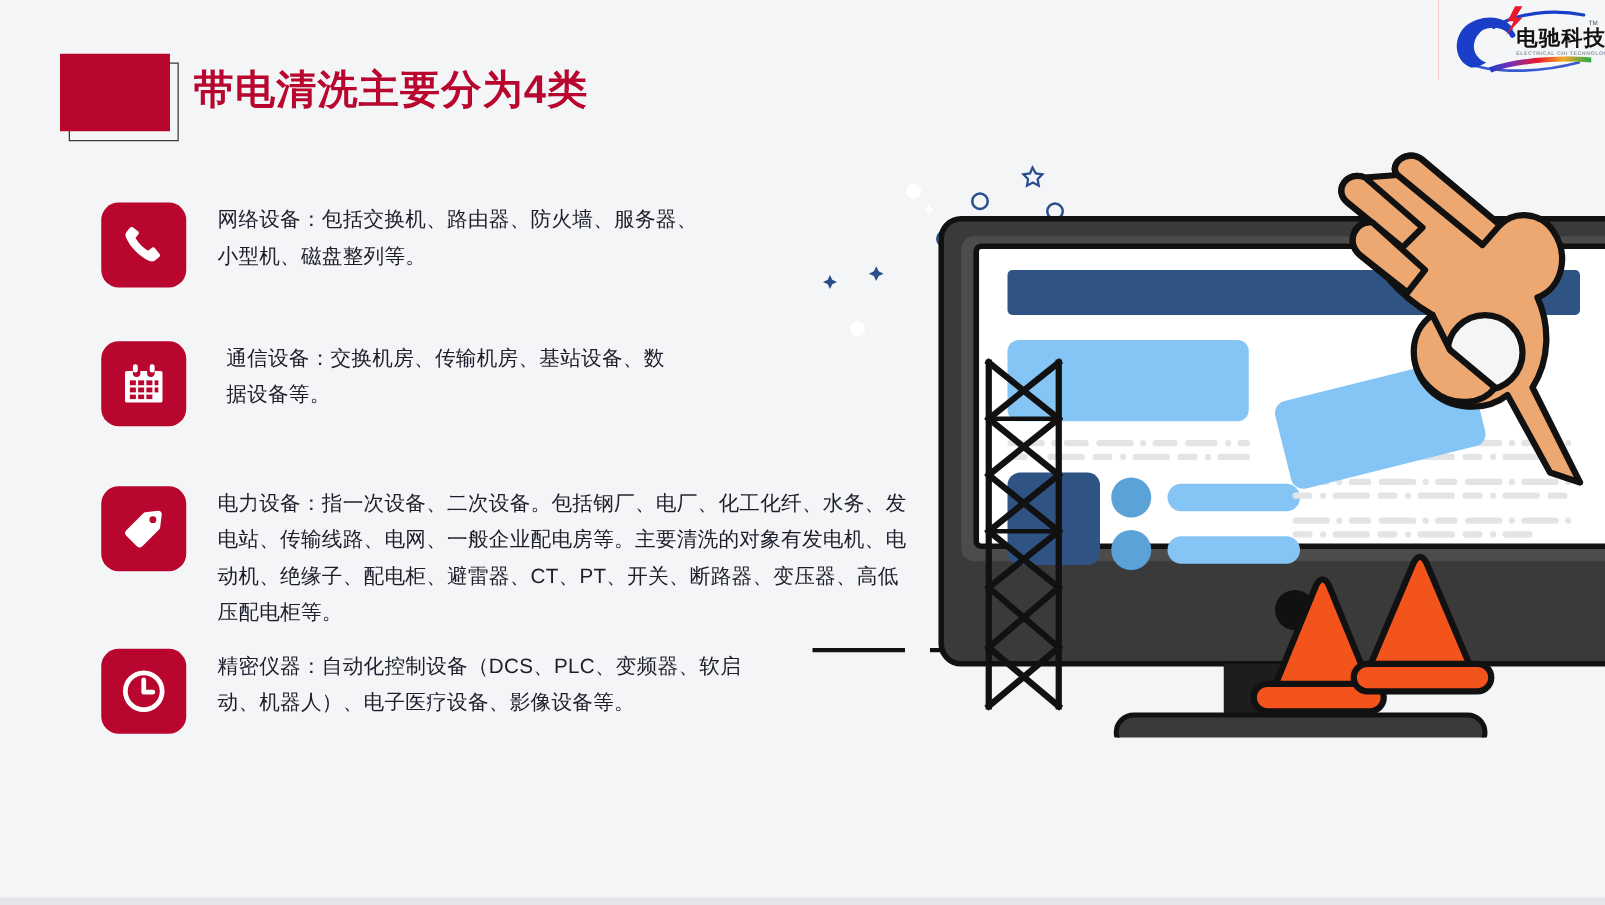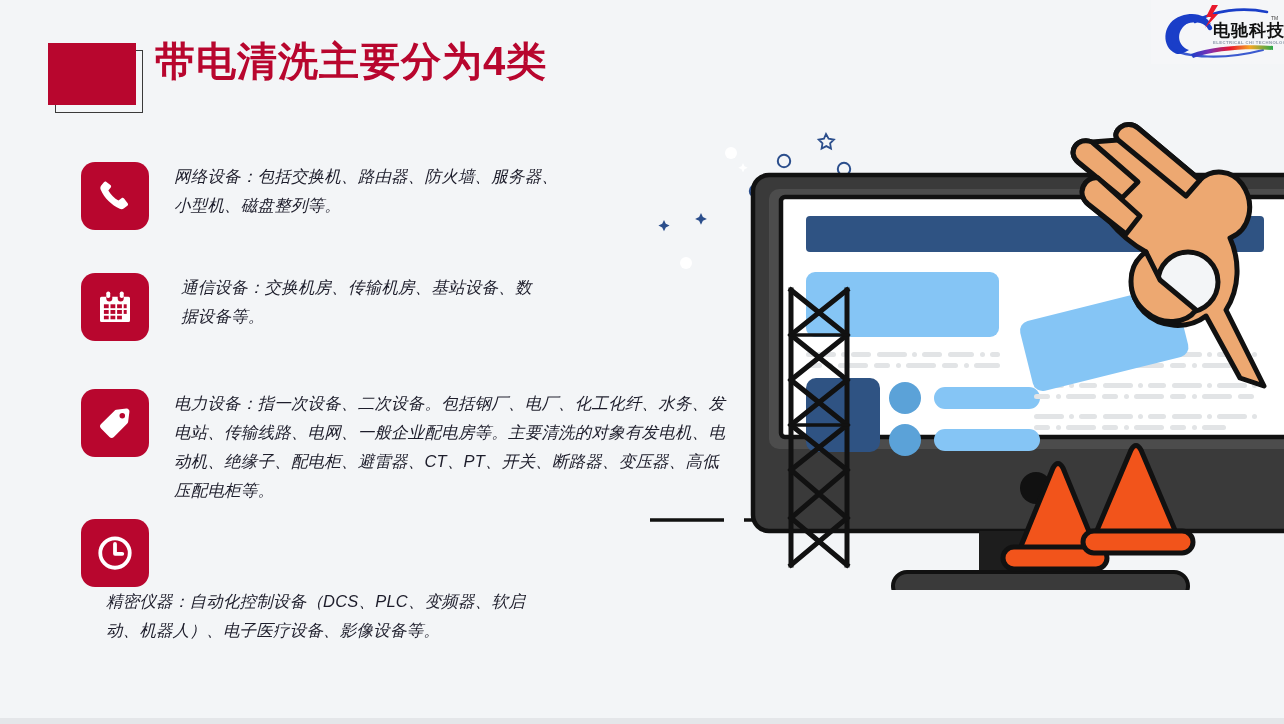--- a/index.html
+++ b/index.html
@@ -34,29 +34,29 @@
     width:88px; height:63px;
     border:1.6px solid #3a3a3a;
     background:transparent;
   }
   .title-square {
     position:absolute; left:48px; top:43px;
     width:88px; height:62px;
     background:#b8062e;
   }
   .title-text {
-    position:absolute; left:155px; top:32px;
-    font-size:40px; line-height:58px;
+    position:absolute; left:155px; top:42px;
+    font-size:32px; line-height:58px;
     font-weight:700;
     color:#b8062e;
     letter-spacing:1px;
     white-space:nowrap;
   }
   
-  .items { position:absolute; left:0; top:0; width:740px; height:724px;font-style:italic; }
+  .items { position:absolute; left:0; top:0; width:740px; height:724px; }
   .item { position:absolute; display:flex; align-items:flex-start; }
   .item-icon {
     width:68px; height:68px; flex:0 0 68px;
     background:#b8062e;
     border-radius:14px;
     display:flex; align-items:center; justify-content:center;
   }
   .item-icon svg { display:block; }
   .item-text {
     margin-left:25px;
@@ -65,21 +65,21 @@
     color:#1d1d2b;
     letter-spacing:0.2px;
     font-weight:500;
   }
   #item-0 { left:81px; top:162px; }
   #item-0 .item-text { width:400px; }
   #item-1 { left:81px; top:273px; }
   #item-1 .item-text { width:360px;margin-left:32px; }
   #item-2 { left:81px; top:389px; }
   #item-2 .item-text { width:552px; }
-  #item-3 { left:81px; top:519px;flex-direction:column; }
+  #item-3 { left:81px; top:519px; }
   #item-3 .item-text { width:420px; }
 
   
   .illus { position:absolute; left:640px; top:120px; width:644px; height:470px; }
   .illus svg { display:block; }
 </style>
 </head>
 <body>
 
 <div id="slide">

